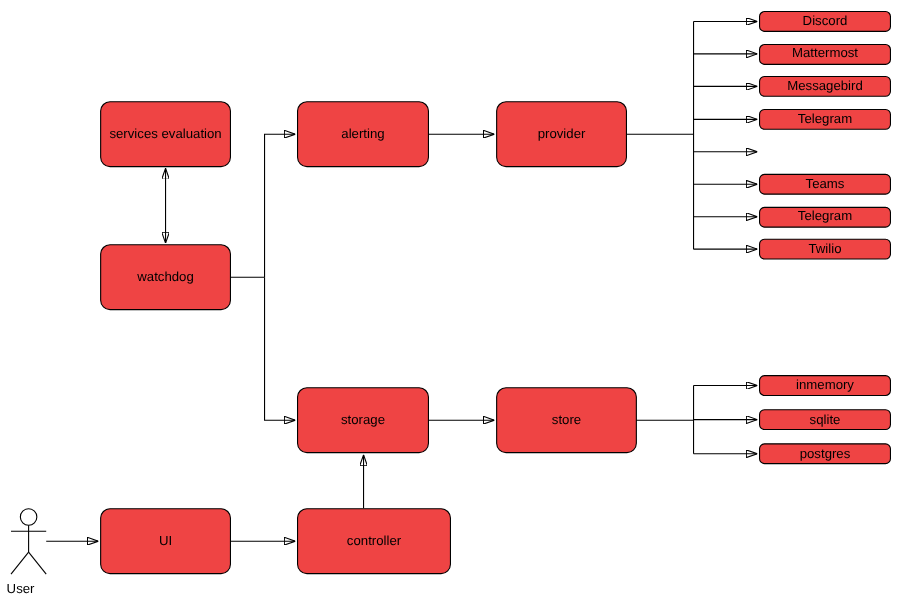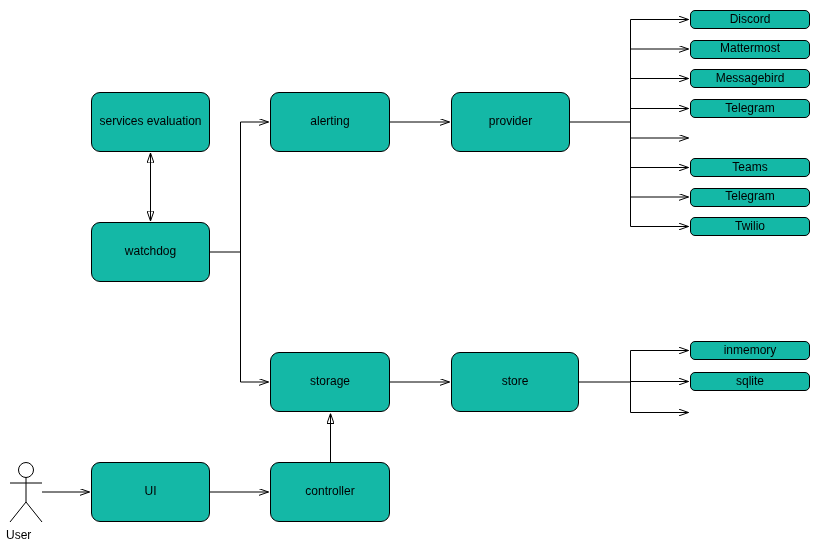--- a/index.html
+++ b/index.html
@@ -12,21 +12,21 @@
     overflow: hidden;
   }
   #edges {
     position: absolute;
     left: 0; top: 0;
     width: 822px; height: 554px;
   }
   .node {
     position: absolute;
     box-sizing: border-box;
-    background: #14b8a6;
+    background: #ef4444;
     border: 1px solid #000000;
     border-radius: 9px;
     display: flex;
     align-items: center;
     justify-content: center;
     font-size: 12px;
     color: #000000;
     text-align: center;
     line-height: 1.1;
   }
@@ -117,21 +117,21 @@
   </div>
 
   <div class="node" style="left:451px; top:352px; width:128px; height:60px">
     <span>store</span>
   </div>
 
   <div class="node" style="left:91px; top:462px; width:119px; height:60px">
     <span>UI</span>
   </div>
 
-  <div class="node" style="left:270px; top:462px; width:120px; height:60px">
+  <div class="node" style="left:270px; top:462px; width:140px; height:60px">
     <span>controller</span>
   </div>
 
   <div class="node leaf" style="left:690px; top:10px; width:120px; height:19px">
     <span>Discord</span>
   </div>
   <div class="node leaf" style="left:690px; top:39.5px; width:120px; height:19px">
     <span>Mattermost</span>
   </div>
   <div class="node leaf" style="left:690px; top:69px; width:120px; height:19px">
@@ -149,16 +149,19 @@
   <div class="node leaf" style="left:690px; top:217px; width:120px; height:19px">
     <span>Twilio</span>
   </div>
 
   <div class="node leaf" style="left:690px; top:341px; width:120px; height:19px">
     <span>inmemory</span>
   </div>
   <div class="node leaf" style="left:690px; top:372px; width:120px; height:19px">
     <span>sqlite</span>
   </div>
+  <div class="node leaf" style="left:690px; top:403px; width:120px; height:19px">
+    <span>postgres</span>
+  </div>
 
   <div class="actor-label" style="left:6px; top:528px; width:42px;">User</div>
 
 </div>
 
 </body></html>

